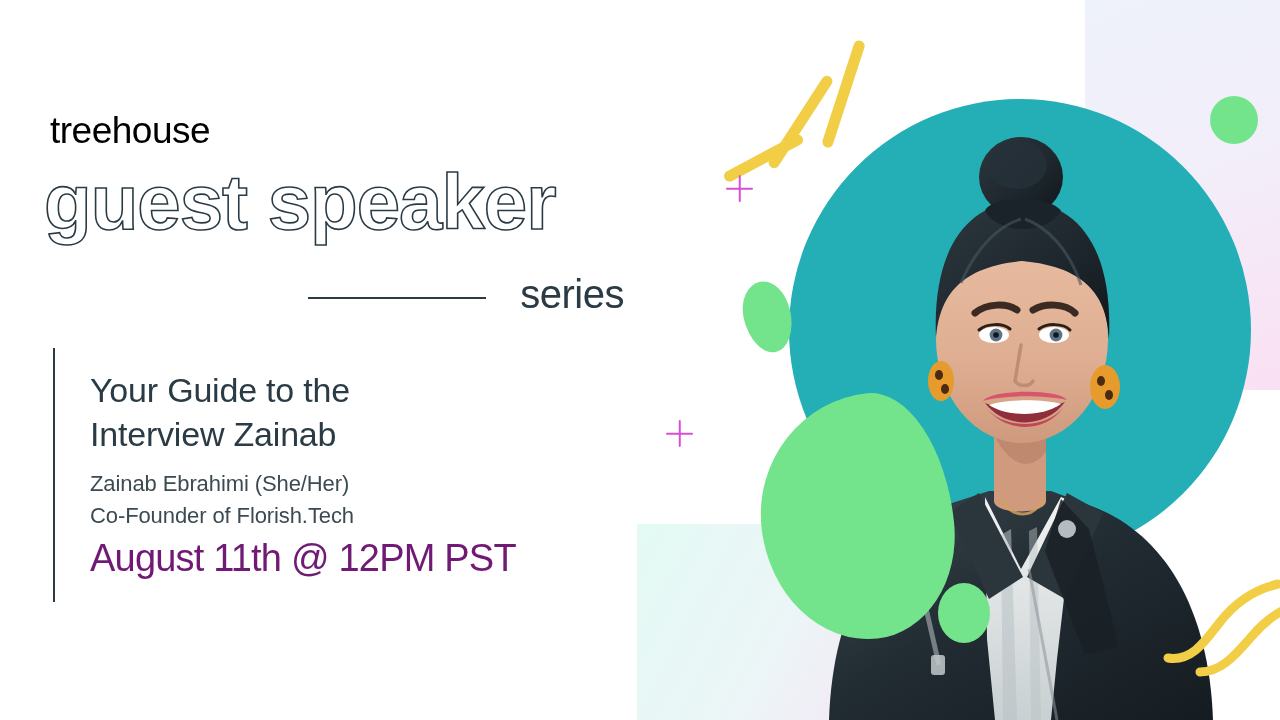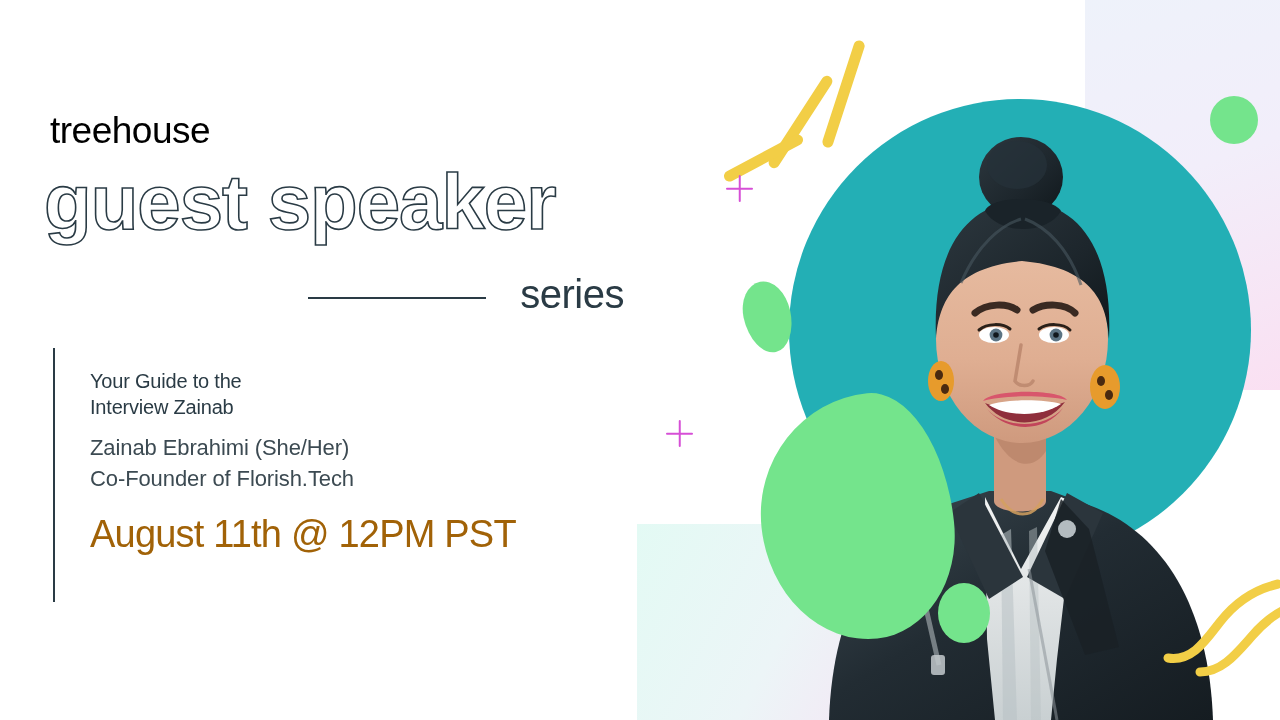--- a/index.html
+++ b/index.html
@@ -98,29 +98,29 @@
     position:absolute; right:0; top:0;
     font-size:40px; font-weight:400; color:#2a3b45; letter-spacing:-0.5px;
   }
 
   .vrule {
     position:absolute; left:53px; top:348px; width:2px; height:254px; background:#2a3b45;
   }
 
   .info { position:absolute; left:90px; top:368px; width:520px; }
   .info-title {
-    font-size:20px; font-weight:400; color:#2a3b45; line-height:1.30;
+    font-size:34px; font-weight:400; color:#2a3b45; line-height:1.30;
     letter-spacing:-0.2px;
   }
   .info-sub {
     margin-top:12px; font-size:22px; font-weight:300; color:#3c4a52;
     line-height:1.42; letter-spacing:-0.1px;
   }
   .info-date {
-    margin-top:19px; font-size:38px; font-weight:500; color:#a16207;
+    margin-top:6px; font-size:38px; font-weight:500; color:#701a75;
     letter-spacing:-0.8px;
   }
 </style>
 </head>
 <body>
 
 <div id="stage">
 
   <div class="panel-tr"></div>
   <div class="panel-bl"></div>

